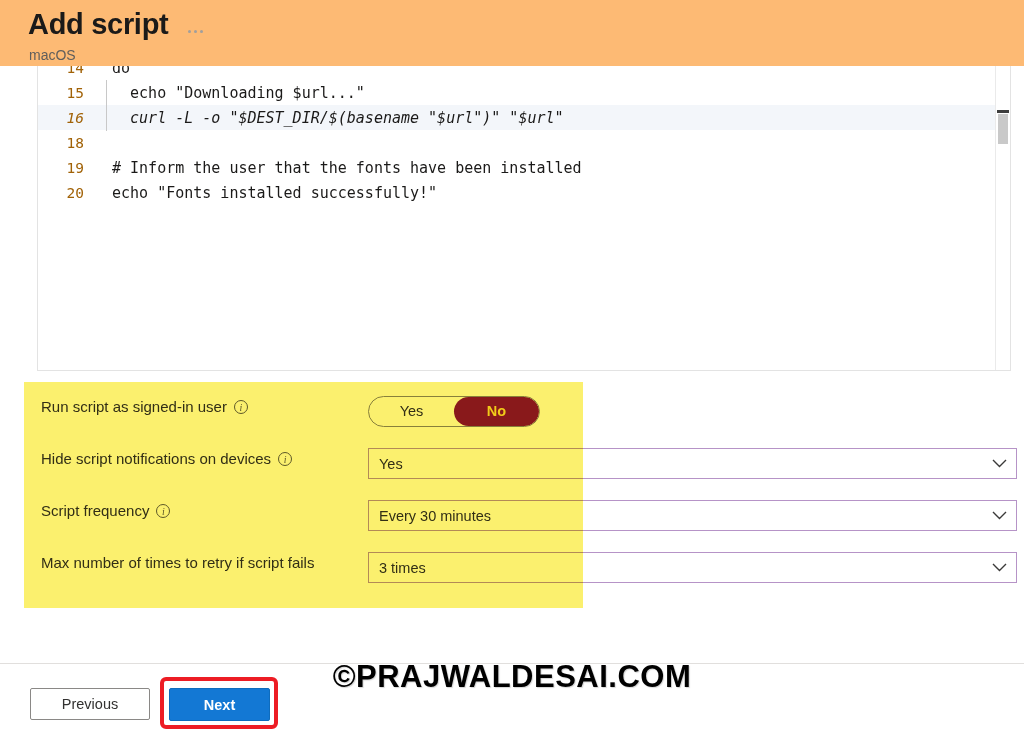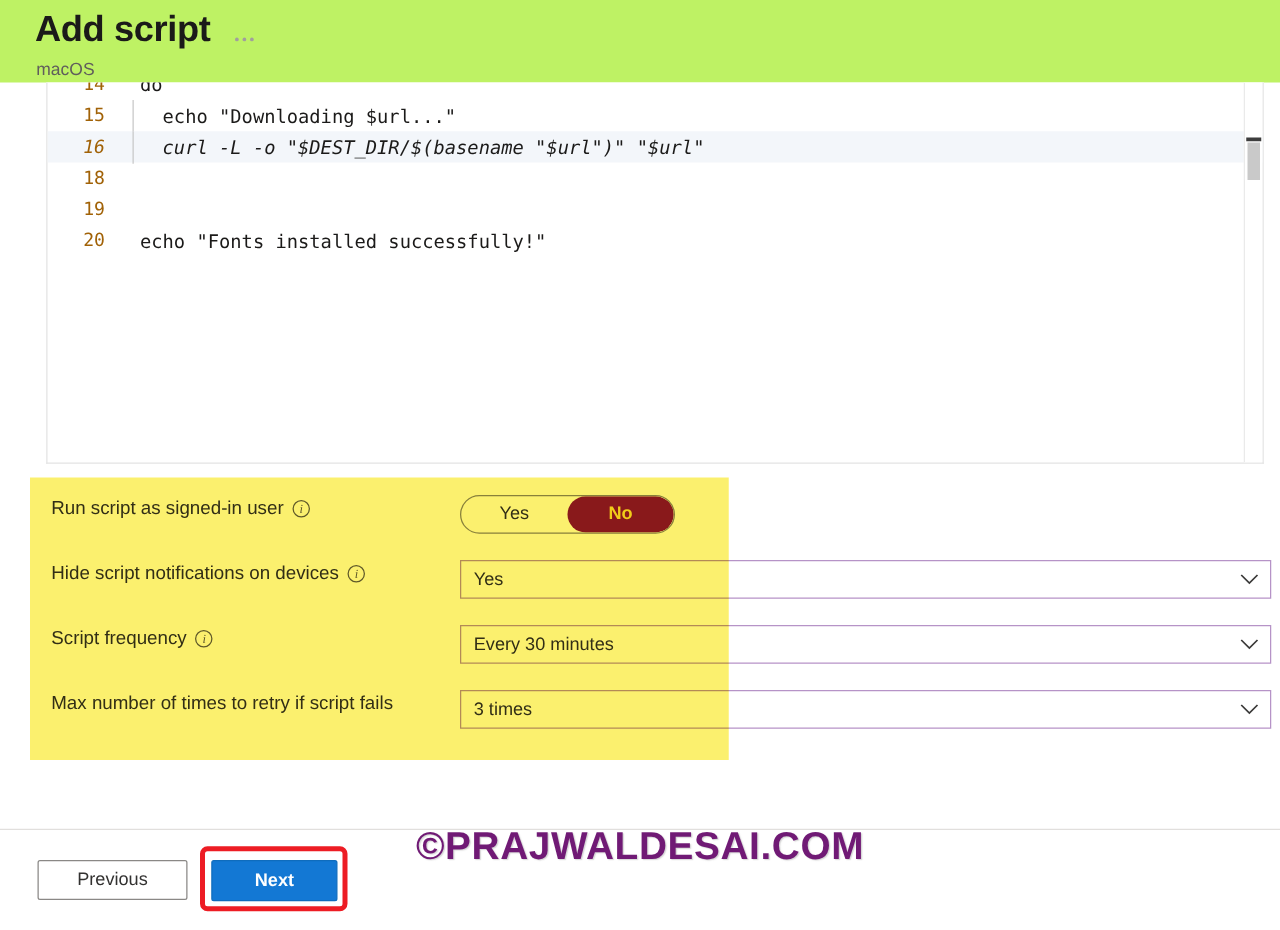--- a/index.html
+++ b/index.html
@@ -16,21 +16,21 @@
     overflow: hidden;
     position: relative;
   }
 
   
   .page-header {
     position: absolute;
     left: 0; top: 0;
     width: 1024px;
     height: 66px;
-    background: #bef264;
+    background: #fdba74;
   }
   .title-row {
     position: absolute;
     left: 28px;
     top: 6px;
     display: flex;
     align-items: center;
     gap: 16px;
   }
   .page-title {
@@ -327,21 +327,21 @@
   }
   .watermark {
     position: absolute;
     left: 0;
     top: 659px;
     width: 1024px;
     text-align: center;
     font-size: 31px;
     font-weight: 700;
     letter-spacing: 0.5px;
-    color: #701a75;
+    color: #000000;
     text-shadow: 1px 1px 1px rgba(160,160,160,0.45);
     user-select: none;
     pointer-events: none;
     font-family: "Liberation Sans", sans-serif;
   }
 </style>
 </head>
 <body>
 
 <div class="page-header">
@@ -375,20 +375,21 @@
     </div>
 
 
     <div class="code-line">
       <div class="line-no">18</div>
       <div class="line-code"></div>
     </div>
 
     <div class="code-line">
       <div class="line-no">19</div>
+      <div class="line-code"># Inform the user that the fonts have been installed</div>
     </div>
 
     <div class="code-line">
       <div class="line-no">20</div>
       <div class="line-code">echo "Fonts installed successfully!"</div>
     </div>
 
   </div>
 
   <div class="editor-scrollbar">

